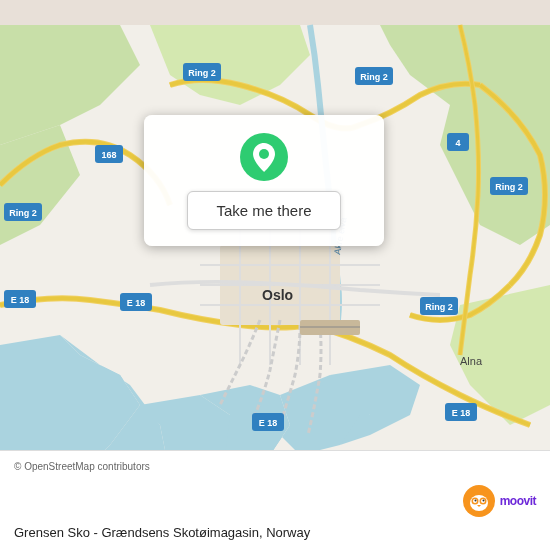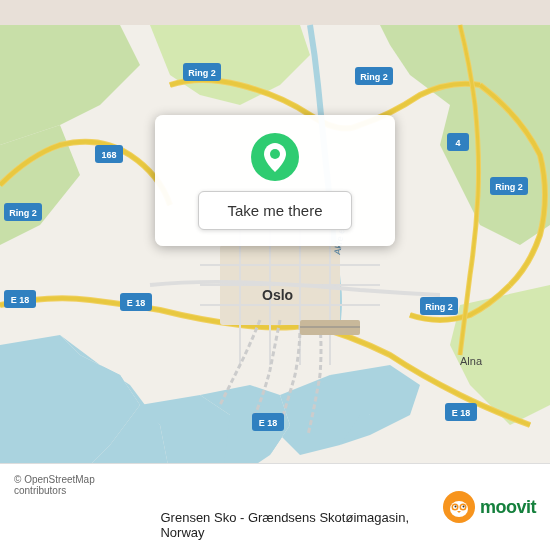--- a/index.html
+++ b/index.html
@@ -25,21 +25,21 @@
       position: absolute;
       top: 0; left: 0;
       width: 100%;
       height: 100%;
     }
 
     
     #location-card {
       position: absolute;
       top: 115px;
-      left: 155px;
+      left: 144px;
       width: 240px;
       background: rgba(255,255,255,0.95);
       border-radius: 8px;
       box-shadow: 0 2px 12px rgba(0,0,0,0.3);
       display: flex;
       flex-direction: column;
       align-items: center;
       padding: 18px 20px 16px;
       z-index: 10;
     }
@@ -73,21 +73,21 @@
       border-top: 1px solid #ddd;
       padding: 10px 14px 10px 14px;
       display: flex;
       align-items: center;
       justify-content: space-between;
       z-index: 20;
     }
 
     #bottom-left {
       display: flex;
-      flex-direction: row;
+      flex-direction: column;
       gap: 17px;
     }
 
     #attribution-text {
       font-size: 10px;
       color: #666;
     }
 
     #location-title {
       font-size: 13px;
@@ -101,23 +101,23 @@
       align-items: center;
       gap: 5px;
     }
 
     #moovit-icon {
       width: 32px;
       height: 32px;
     }
 
     #moovit-label {
-      font-size: 18px;
+      font-size: 12px;
       font-weight: 700;
-      color: #15803d;
+      color: #6d28d9;
       letter-spacing: -0.5px;
     }
   </style>
 </head>
 <body>
 
 <div id="map-container">
 
   <svg id="map-svg" viewBox="0 0 550 500" xmlns="http://www.w3.org/2000/svg">
 

